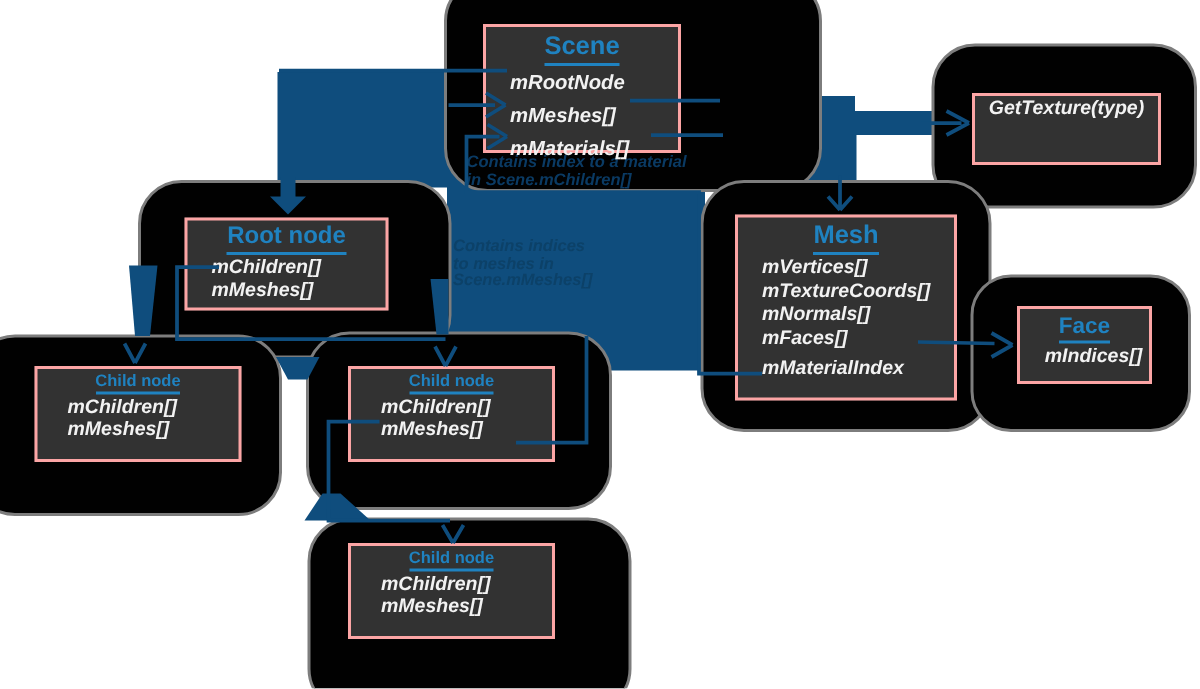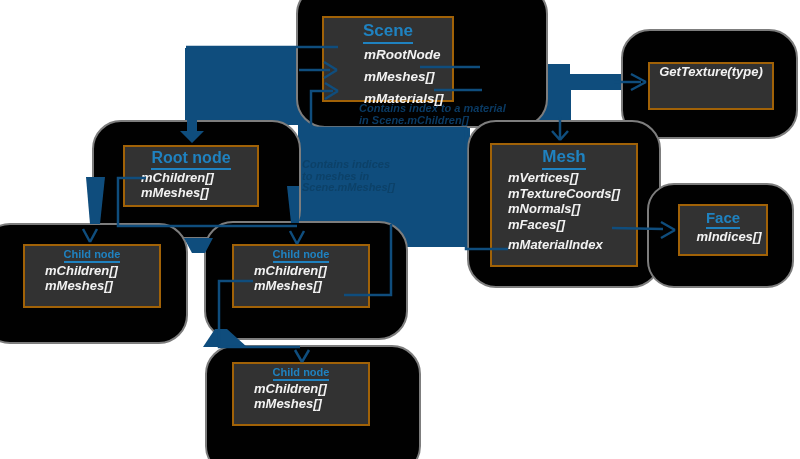--- a/index.html
+++ b/index.html
@@ -2,32 +2,32 @@
 <html><head>
 <meta charset="utf-8">
 <style>
   html,body{margin:0;padding:0;background:#fff;}
   #stage{position:relative;width:800px;height:459px;overflow:hidden;
          font-family:"Liberation Sans",sans-serif;background:#ffffff;}
   svg{position:absolute;left:0;top:0;}
   #lines{pointer-events:none;}
 
   
-  .node{position:absolute;background:#323232;border:2px solid #a16207;
+  .node{position:absolute;background:#323232;border:2px solid #fca5a5;
         box-sizing:border-box;color:#f2f2f2;}
   .node .title{display:block;text-align:center;font-weight:bold;
         color:#1f82c0;}
   .node .title span{display:inline-block;border-bottom:2px solid #1f82c0;
         padding-bottom:1px;}
   .node .member{font-weight:bold;font-style:italic;padding-left:16px;
         white-space:nowrap;}
 
   #box-scene   {left:322px;top:16px;width:132px;height:86px;}
   #box-scene .title{font-size:17px;margin-top:3px;}
-  #box-scene .member{font-size:13.5px;line-height:22px;margin-left:24px;}
+  #box-scene .member{font-size:13.5px;line-height:22px;}
 
   #box-material{left:648px;top:62px;width:126px;height:48px;}
   #box-material .title{font-size:15px;margin-top:2px;}
   #box-material .member{font-size:13px;line-height:16px;padding-left:0;text-align:center;}
 
   #box-root    {left:123px;top:145px;width:136px;height:62px;}
   #box-root .title{font-size:16px;margin-top:2px;}
   #box-root .member{font-size:13px;line-height:15px;}
 
   #box-mesh    {left:490px;top:143px;width:148px;height:124px;}
@@ -42,21 +42,21 @@
   .child{width:138px;height:64px;}
   .child .title{font-size:11px;margin-top:2px;}
   .child .member{font-size:13px;line-height:15px;padding-left:20px;}
   #box-child1{left:23px;top:244px;}
   #box-child2{left:232px;top:244px;}
   #box-child3{left:232px;top:362px;}
 
   
   .note{position:absolute;font-weight:bold;font-style:italic;
         font-size:11px;line-height:11.5px;white-space:nowrap;}
-  #note-material{left:311px;top:103px;color:#0a3a63;padding-left:48px;}
+  #note-material{left:311px;top:103px;color:#0a3a63;}
   #note-mesh{left:302px;top:159px;color:#0c4168;}
 </style>
 </head>
 <body>
 
 <div id="stage">
 
   <svg id="bg" width="800" height="459" viewBox="0 0 800 459">
 
     <path fill="#0f4d7d" d="M185,48 L547,48 L547,64 L570,64 L570,74 L630,74 L630,90 L571,90

